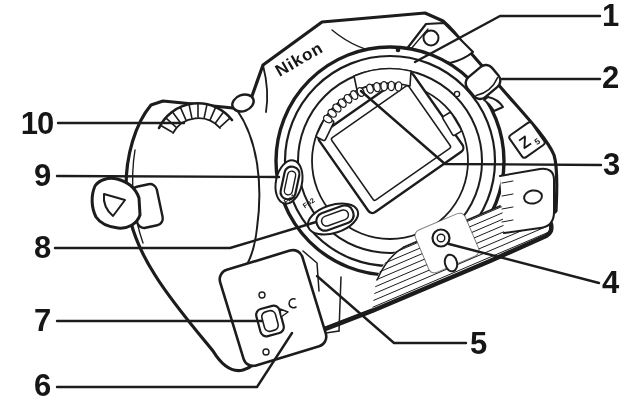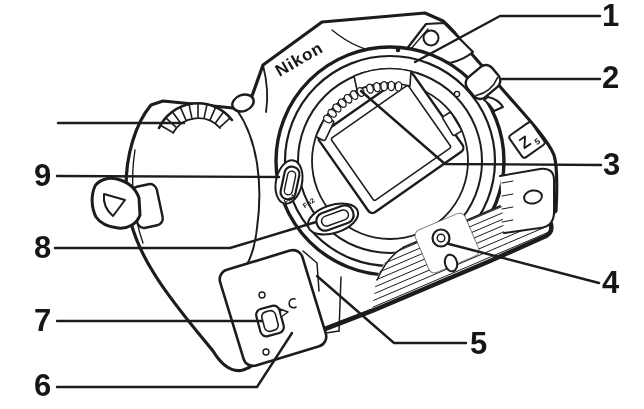--- a/index.html
+++ b/index.html
@@ -195,13 +195,14 @@
 
 <div class="callout" style="left:610px;top:16px;">1</div>
 <div class="callout" style="left:610px;top:78px;">2</div>
 <div class="callout" style="left:611px;top:165px;">3</div>
 <div class="callout" style="left:610px;top:283px;">4</div>
 <div class="callout" style="left:478px;top:344px;">5</div>
 <div class="callout" style="left:42px;top:386px;">6</div>
 <div class="callout" style="left:42px;top:321px;">7</div>
 <div class="callout" style="left:42px;top:248px;">8</div>
 <div class="callout" style="left:42px;top:176px;">9</div>
+<div class="callout" style="left:37px;top:124px;">10</div>
 </div>
 
 </body></html>

